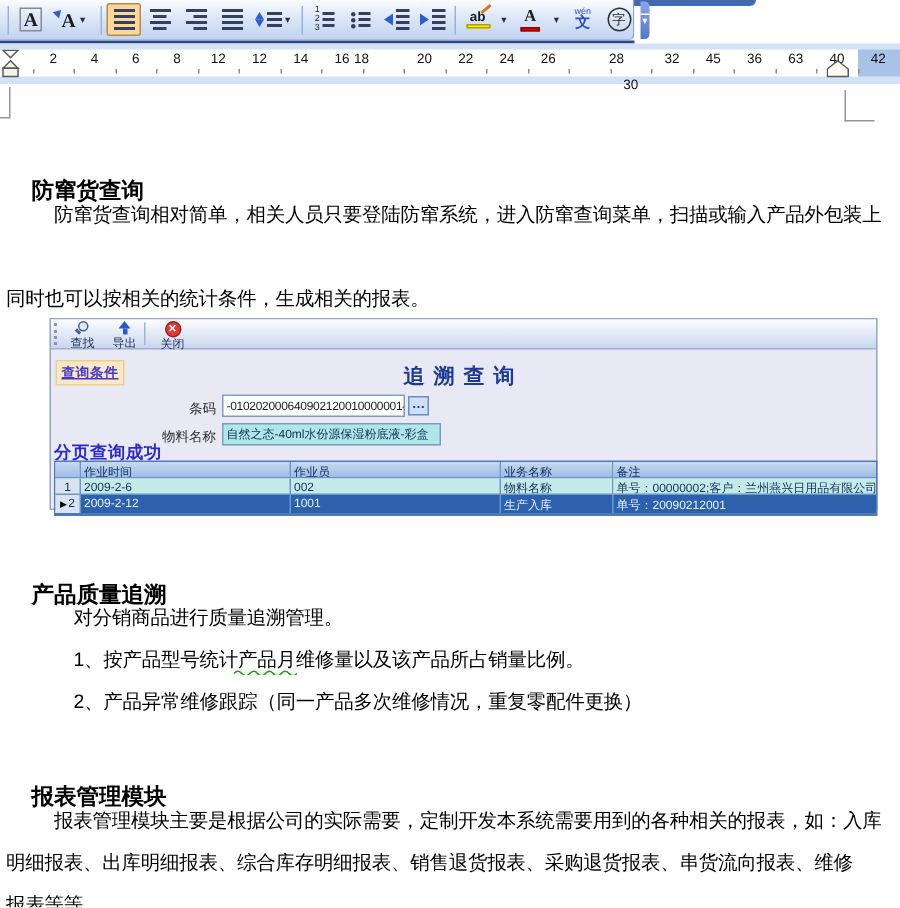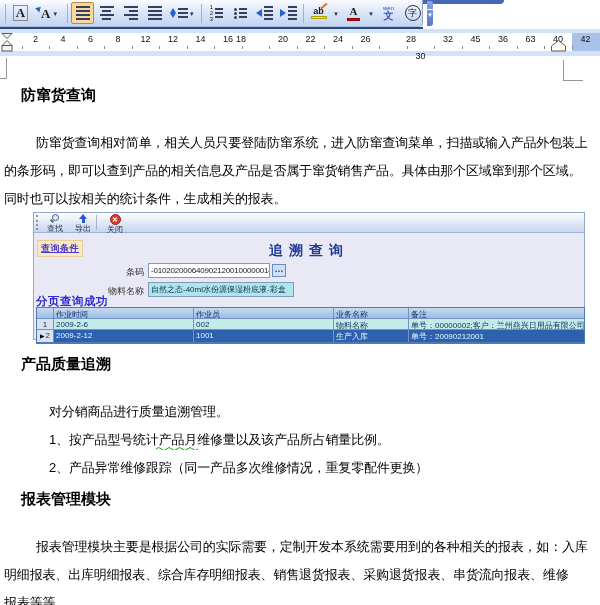--- a/index.html
+++ b/index.html
@@ -53,21 +53,21 @@
   #ruler-strip { position:absolute; left:0; top:29px; width:600px; height:27px; background:#d4e2f7; }
   #ruler-white { position:absolute; left:0; top:4px; width:572px; height:18px; background:#fff; }
   #ruler-blue  { position:absolute; left:572px; top:4px; width:28px; height:18px; background:#a9c3e8; }
   .rnum { position:absolute; top:5px; transform:translateX(-50%); font-size:9px; color:#111; }
   .rtick { position:absolute; top:17px; width:1px; height:3px; background:#8a8a8a; }
   #indent-markers { position:absolute; left:1px; top:4px; }
   #right-indent { position:absolute; left:551px; top:11px; }
 
   
   .cmark { position:absolute; background:#969696; }
-  .h1 { position:absolute; font-weight:bold; font-size:15px; color:#000; white-space:nowrap; }
+  .h1 { position:absolute; font-weight:bold; font-size:15px; color:#000; white-space:nowrap;margin-top:32px; }
   .bline { position:absolute; font-size:13px; letter-spacing:-0.17px; color:#000; white-space:nowrap; }
   #squiggle { position:absolute; left:156px; top:446px; }
 
   
   #app { position:absolute; left:33px; top:212px; width:552px; height:128px;
          background:#e9e9f5; border:1px solid #93a7cc; font-family:"Liberation Sans", sans-serif; }
   #app-toolbar { position:absolute; left:0; top:0; width:550px; height:20px;
                  background:linear-gradient(#fcfdfe,#c9d6ef); border-bottom:1px solid #9fb2d6; }
   #app-handle { position:absolute; left:2px; top:2px; width:3px; height:15px; border-left:2px dotted #8694b8; }
   .abtn { position:absolute; top:0; width:28px; height:20px; display:flex; flex-direction:column; align-items:center; }
@@ -300,21 +300,20 @@
     </svg>
   </div>
 
   <div class="cmark" style="left:6px; top:58px; width:1px; height:21px;"></div>
   <div class="cmark" style="left:0; top:78px; width:6px; height:1px;"></div>
   <div class="cmark" style="left:563px; top:60px; width:1px; height:21px;"></div>
   <div class="cmark" style="left:563px; top:80px; width:20px; height:1px;"></div>
 
   <div class="h1" style="left:21px; top:86px;">防窜货查询</div>
   <div class="bline" style="left:36px; top:134px;">防窜货查询相对简单，相关人员只要登陆防窜系统，进入防窜查询菜单，扫描或输入产品外包装上</div>
-  <div class="bline" style="left:4px;  top:162px;">的条形码，即可以查到产品的相关信息及产品是否属于窜货销售产品。具体由那个区域窜到那个区域。</div>
   <div class="bline" style="left:4px;  top:190px;">同时也可以按相关的统计条件，生成相关的报表。</div>
 
   <div id="app">
     <div id="app-toolbar">
       <div id="app-handle"></div>
       <div class="abtn" style="left:7px;">
         <span class="icon-find">
             <span class="lens"></span>
             <span class="hdl"></span>
           </span>

